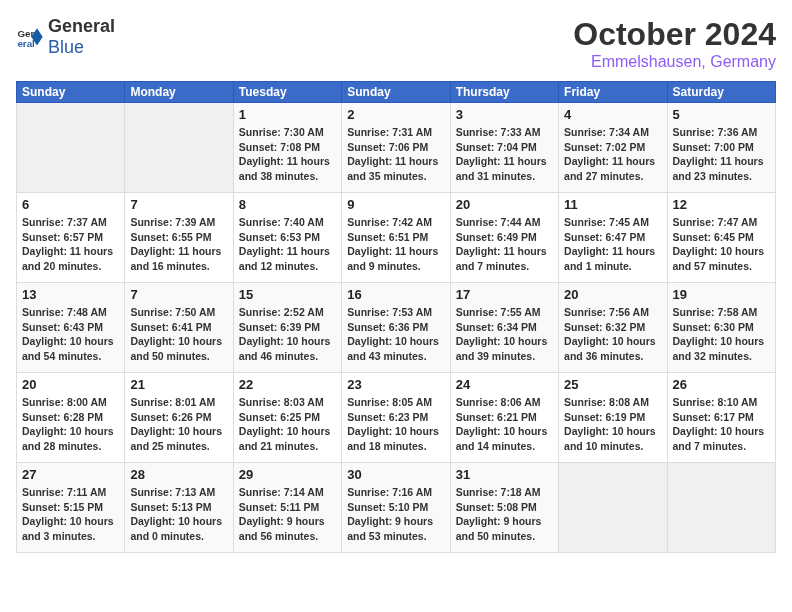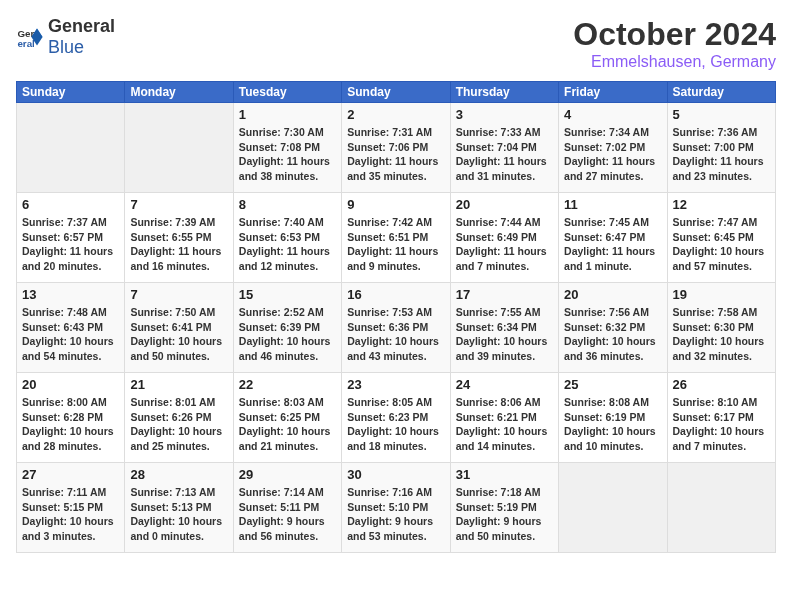--- a/index.html
+++ b/index.html
@@ -370,21 +370,21 @@
         <div class="day-info">
           <span>Sunrise: 7:16 AM</span><br>
           <span>Sunset: 5:10 PM</span><br>
           <span>Daylight: 9 hours and 53 minutes.</span>
         </div>
       </td>
         <td>
         <span class="day-number">31</span>
         <div class="day-info">
           <span>Sunrise: 7:18 AM</span><br>
-          <span>Sunset: 5:19 PM</span><br>
+          <span>Sunset: 5:08 PM</span><br>
           <span>Daylight: 9 hours and 50 minutes.</span>
         </div>
       </td>
         <td class="empty"></td>
         <td class="empty"></td>
       </tr>
     </tbody>
 </table>
 
 </body></html>

